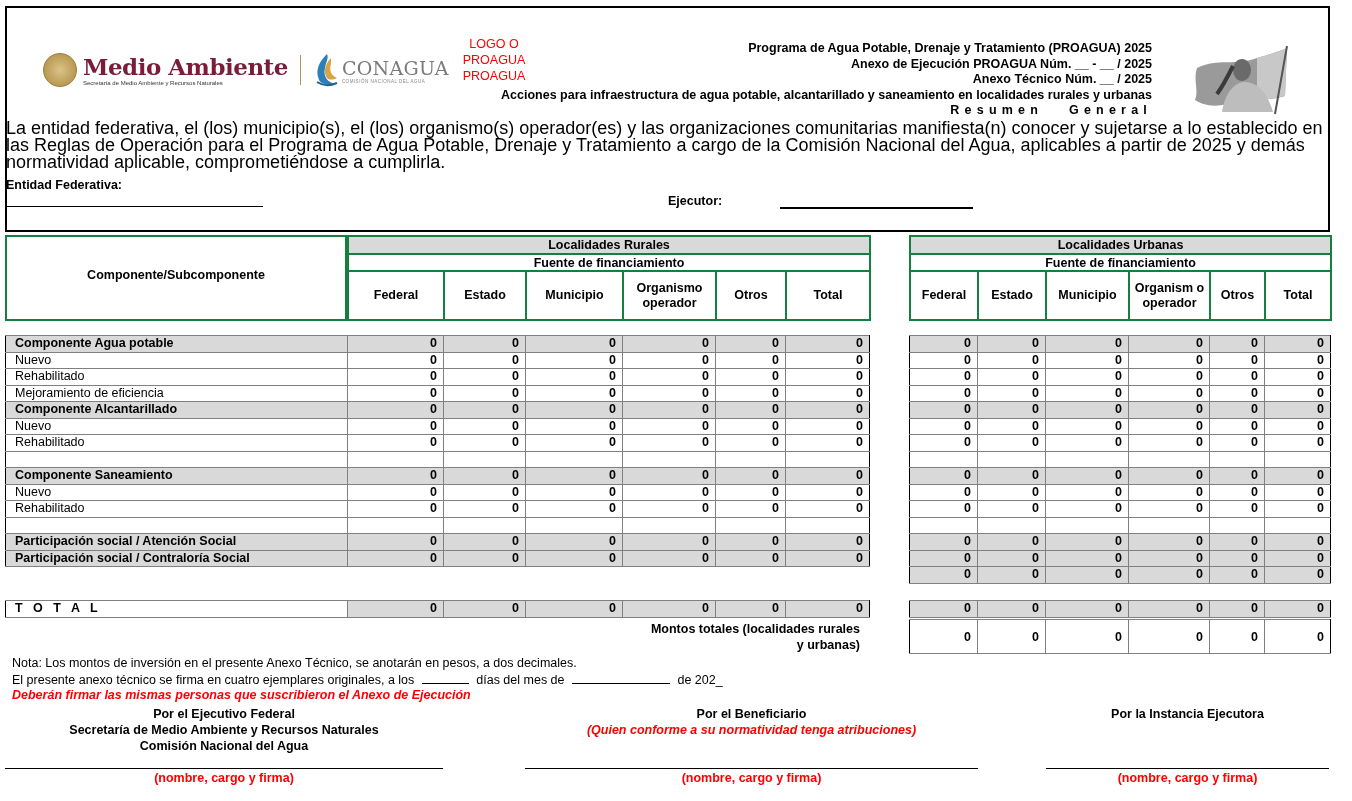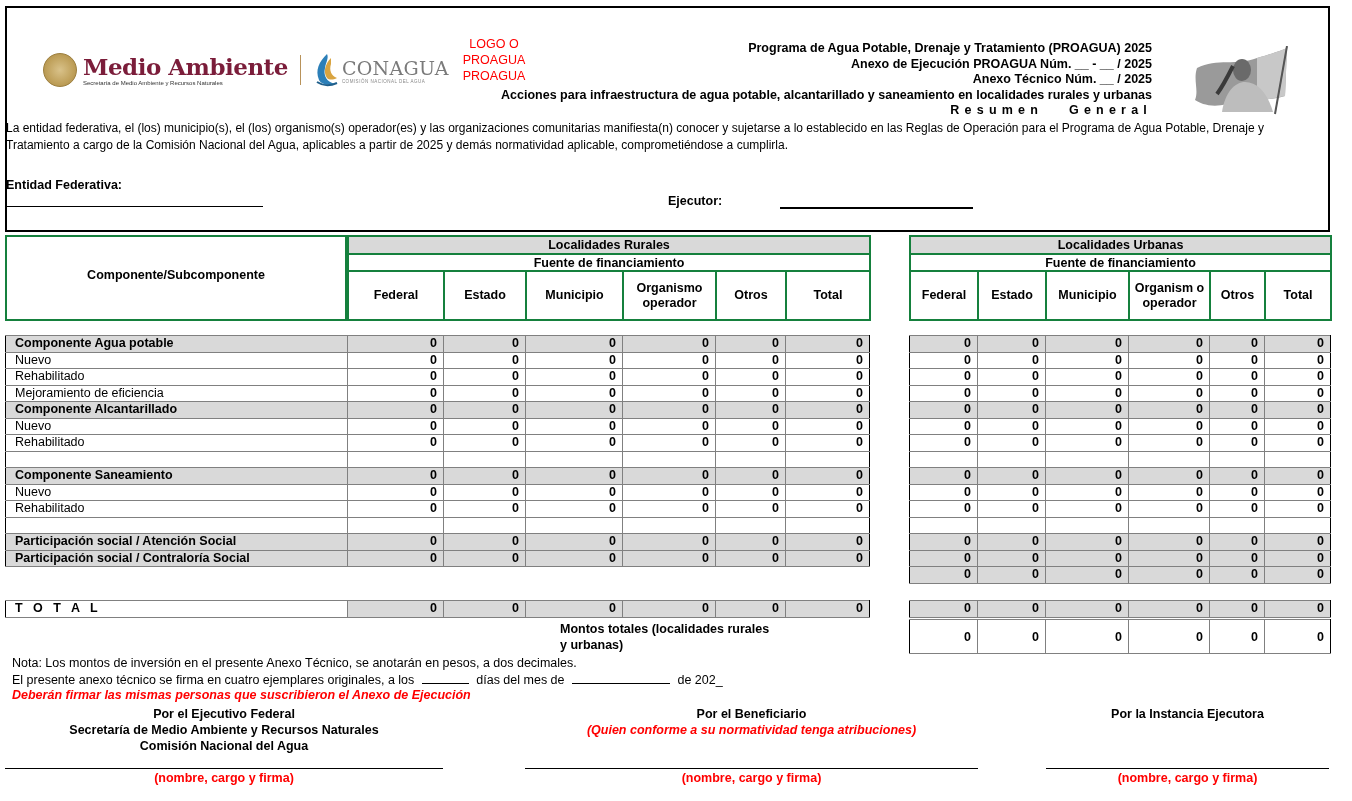--- a/index.html
+++ b/index.html
@@ -15,21 +15,21 @@
   .ma-sub { font-size: 6px; color: #333; margin-top: 1px; }
   .logo-divider { width: 1px; height: 30px; background: #b8925a; margin: 0 12px 0 12px; }
   .cona-icon { width: 26px; height: 36px; position: relative; }
   .cona-block { margin-left: 3px; display: flex; flex-direction: column; }
   .cona-title { font-family: "DejaVu Serif", serif; font-size: 19px; color: #7a7a7a; line-height: 22px; letter-spacing: 0.3px; }
   .cona-sub { font-size: 4.5px; color: #888; letter-spacing: 0.5px; }
   .logo-escudo { position: absolute; left: 455px; top: 28px; width: 64px; text-align: center; color: #ff0000; font-size: 12.5px; line-height: 16px; }
   .titles { position: absolute; left: 425px; top: 33px; width: 720px; text-align: right; font-weight: bold; font-size: 12.5px; line-height: 15.6px; }
   .titles .spaced { letter-spacing: 5.2px; }
   .flag-img { position: absolute; left: 1180px; top: 38px; width: 110px; height: 70px; }
-  .intro { position: absolute; left: 6px; top: 120px; width: 1318px; font-size: 12px; line-height: 17px; }
+  .intro { position: absolute; left: 6px; top: 120px; width: 1318px; font-size: 18px; line-height: 17px; }
   .entidad-label { position: absolute; left: 6px; top: 178px; font-size: 12.5px; font-weight: bold; }
   .entidad-line { position: absolute; left: 6px; top: 206px; width: 257px; border-top: 1px solid #000; }
   .ejecutor-label { position: absolute; left: 668px; top: 194px; font-size: 12.5px; font-weight: bold; }
   .ejecutor-line { position: absolute; left: 780px; top: 207px; width: 193px; border-top: 2px solid #000; }
 
   
   table { border-collapse: collapse; position: absolute; table-layout: fixed; }
   td, th { font-size: 12.5px; }
   .hdr th { border: 2px solid #15803d; font-weight: bold; text-align: center; }
   .gray { background: #d9d9d9; }
@@ -49,21 +49,21 @@
   .body tr.bold td.label { font-weight: bold; }
   .body tr td:last-child { border-right: 1px solid #000; }
   .t-comp-body { left: 5px; top: 335px; width: 864px; }
   .t-urban-body { left: 909px; top: 335px; width: 421px; }
   .t-comp-total { left: 5px; top: 600px; width: 864px; }
   .t-urban-total { left: 909px; top: 600px; width: 421px; }
   .total-label { letter-spacing: 3.5px; font-weight: bold !important; }
   .t-montos { left: 909px; top: 619px; width: 421px; }
   .t-montos td { border: 1px solid #808080; height: 34px; text-align: right; font-weight: bold; padding-right: 6px; font-size: 12.5px; }
   .t-montos td:last-child { border-right: 1px solid #000; }
-  .montos-label { position: absolute; left: 560px; top: 621px; width: 300px; text-align: left; font-weight: bold; font-size: 12.5px; line-height: 16px; }
+  .montos-label { position: absolute; left: 560px; top: 621px; width: 300px; text-align: right; font-weight: bold; font-size: 12.5px; line-height: 16px; }
 
   .nota { position: absolute; left: 12px; top: 655px; font-size: 12.5px; line-height: 16.5px; }
   .blank { display: inline-block; border-bottom: 1px solid #000; height: 12px; vertical-align: baseline; }
   .red-italic { color: #ff0000; font-style: italic; font-weight: bold; }
   .deberan { position: absolute; left: 12px; top: 688px; font-size: 12.5px; }
 
   .sig { position: absolute; text-align: center; font-weight: bold; font-size: 12.5px; line-height: 16px; }
   .sig-fed { left: 5px; top: 706px; width: 438px; }
   .sig-ben { left: 525px; top: 706px; width: 453px; }
   .sig-ins { left: 1046px; top: 706px; width: 283px; }

